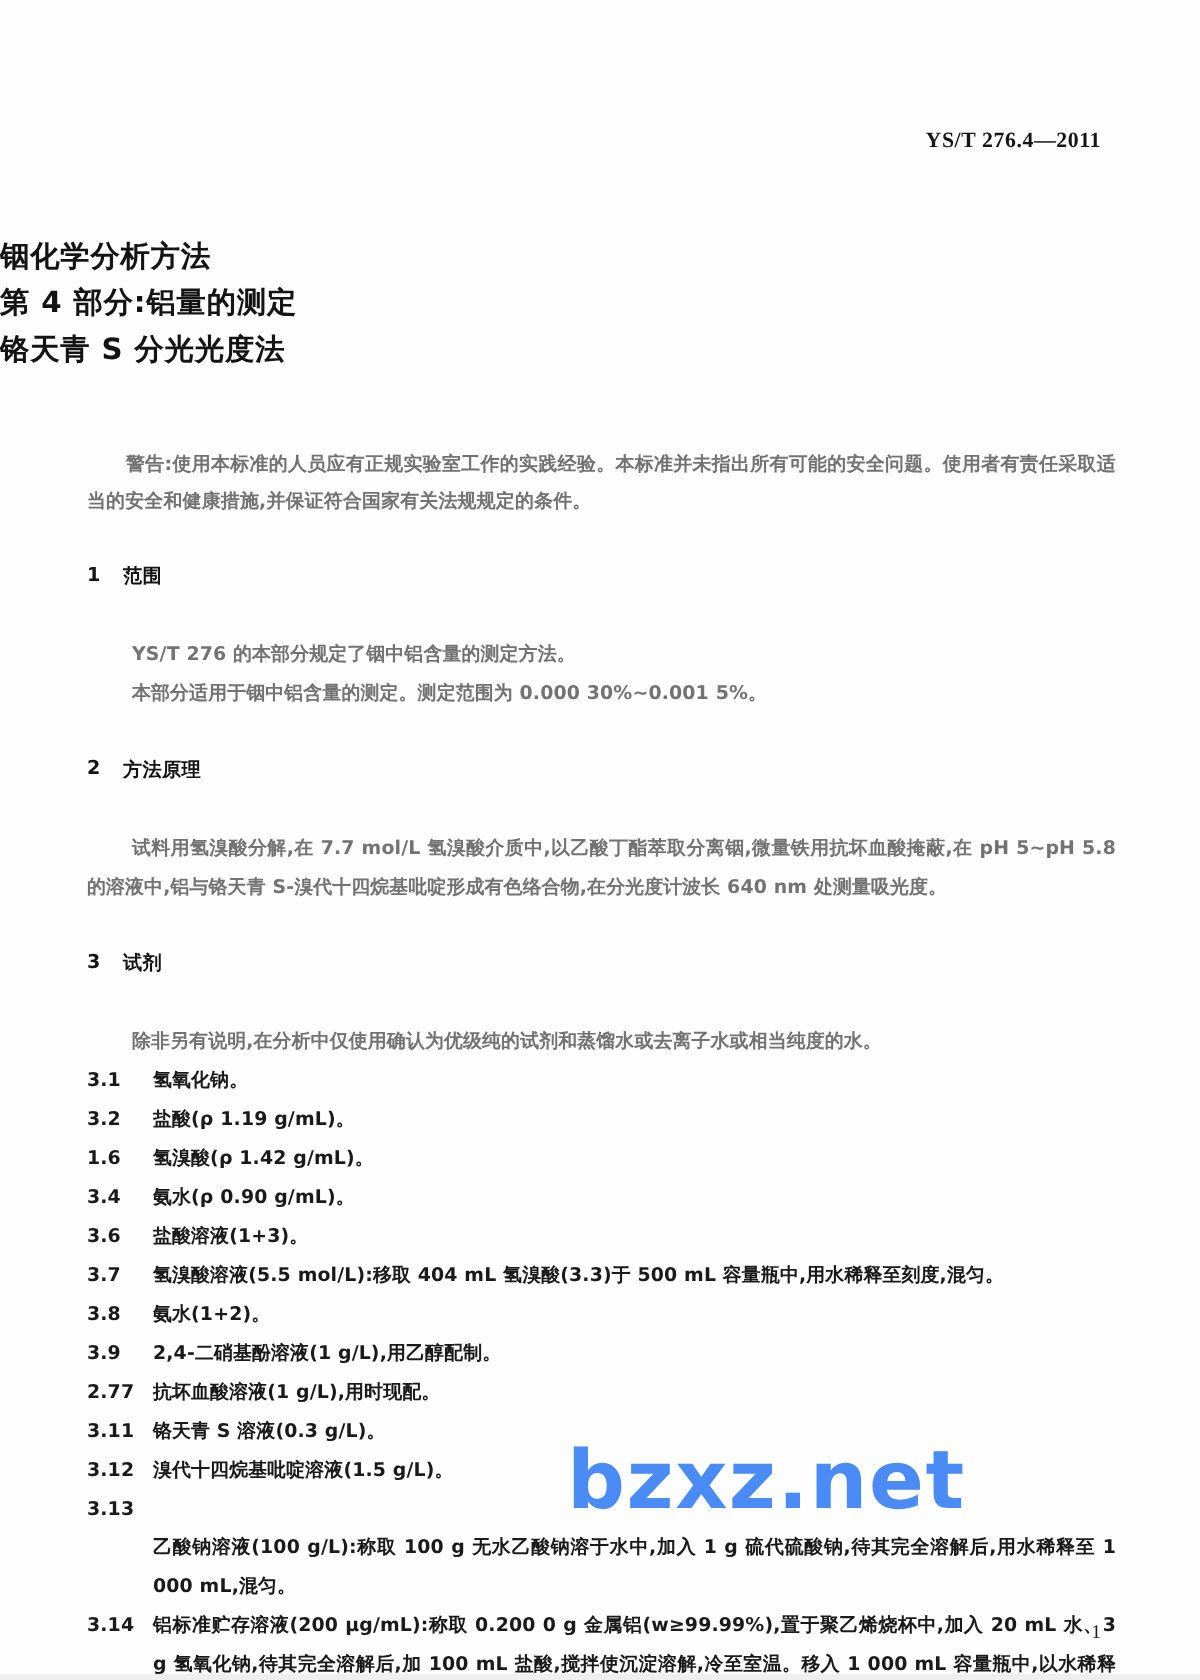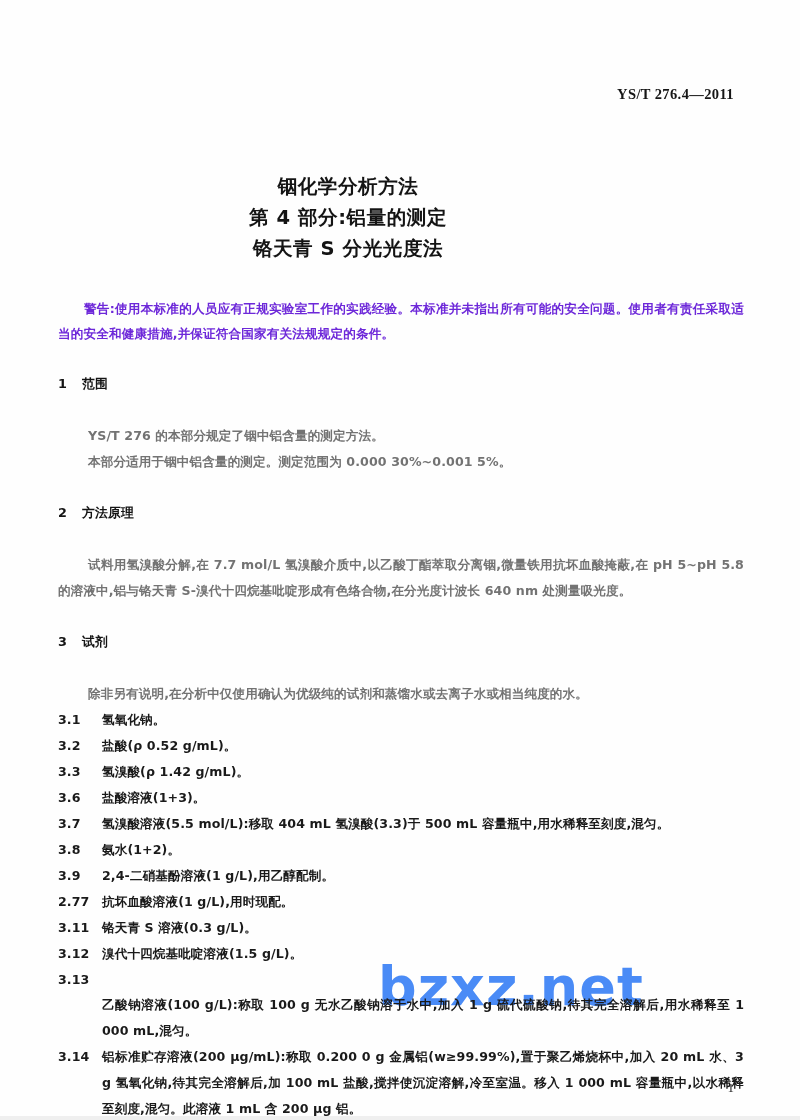--- a/index.html
+++ b/index.html
@@ -53,23 +53,22 @@
     color: #161616;
     z-index: 2;
   }
 
   
   .title-block {
     position: absolute;
     top: 155px;
     left: 0;
     width: 696px;
-    text-align: center;
-    z-index: 2;
-    margin-top: 16px;
+    text-align: left;
+    z-index: 2;
   }
   .title-line {
     font-family: "DejaVu Sans", sans-serif;
     font-size: 19.5px;
     font-weight: 700;
     color: #141414;
     line-height: 31px;
     letter-spacing: 0.6px;
   }
 
@@ -80,21 +79,21 @@
     left: 58px;
     width: 686px;
     z-index: 2;
   }
 
   .warning {
     font-family: "DejaVu Sans", sans-serif;
     font-size: 12.6px;
     font-weight: 700;
     line-height: 25px;
-    color: #6d28d9;
+    color: #737373;
     text-indent: 26px;
     text-align: justify;
     letter-spacing: 0.15px;
   }
 
   .sec-heading {
     font-family: "DejaVu Sans", sans-serif;
     font-size: 12.8px;
     font-weight: 700;
     color: #141414;
@@ -216,25 +215,29 @@
     <div class="gap-after-head"></div>
     <div class="body-para">除非另有说明,在分析中仅使用确认为优级纯的试剂和蒸馏水或去离子水或相当纯度的水。</div>
 
     <div class="reagent-list">
       <div class="reagent-item">
         <span class="r-num">3.1</span>
         <span class="r-text">氢氧化钠。</span>
       </div>
       <div class="reagent-item">
         <span class="r-num">3.2</span>
-        <span class="r-text">盐酸(ρ 0.52 g/mL)。</span>
-      </div>
-      <div class="reagent-item">
-        <span class="r-num">3.3</span>
+        <span class="r-text">盐酸(ρ 1.19 g/mL)。</span>
+      </div>
+      <div class="reagent-item">
+        <span class="r-num">1.6</span>
         <span class="r-text">氢溴酸(ρ 1.42 g/mL)。</span>
+      </div>
+      <div class="reagent-item">
+        <span class="r-num">3.4</span>
+        <span class="r-text">氨水(ρ 0.90 g/mL)。</span>
       </div>
       <div class="reagent-item">
         <span class="r-num">3.6</span>
         <span class="r-text">盐酸溶液(1+3)。</span>
       </div>
       <div class="reagent-item">
         <span class="r-num">3.7</span>
         <span class="r-text">氢溴酸溶液(5.5 mol/L):移取 404 mL 氢溴酸(3.3)于 500 mL 容量瓶中,用水稀释至刻度,混匀。</span>
       </div>
       <div class="reagent-item">

